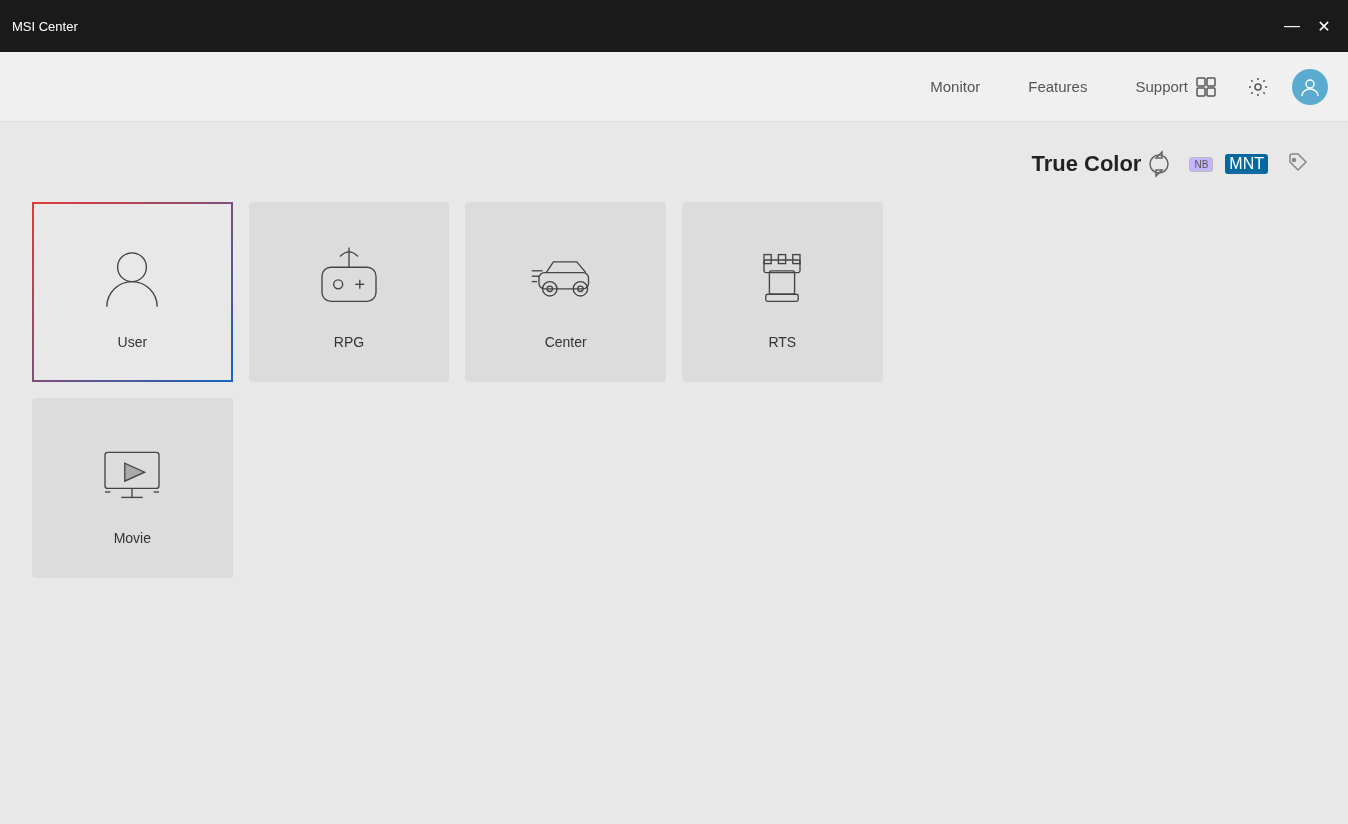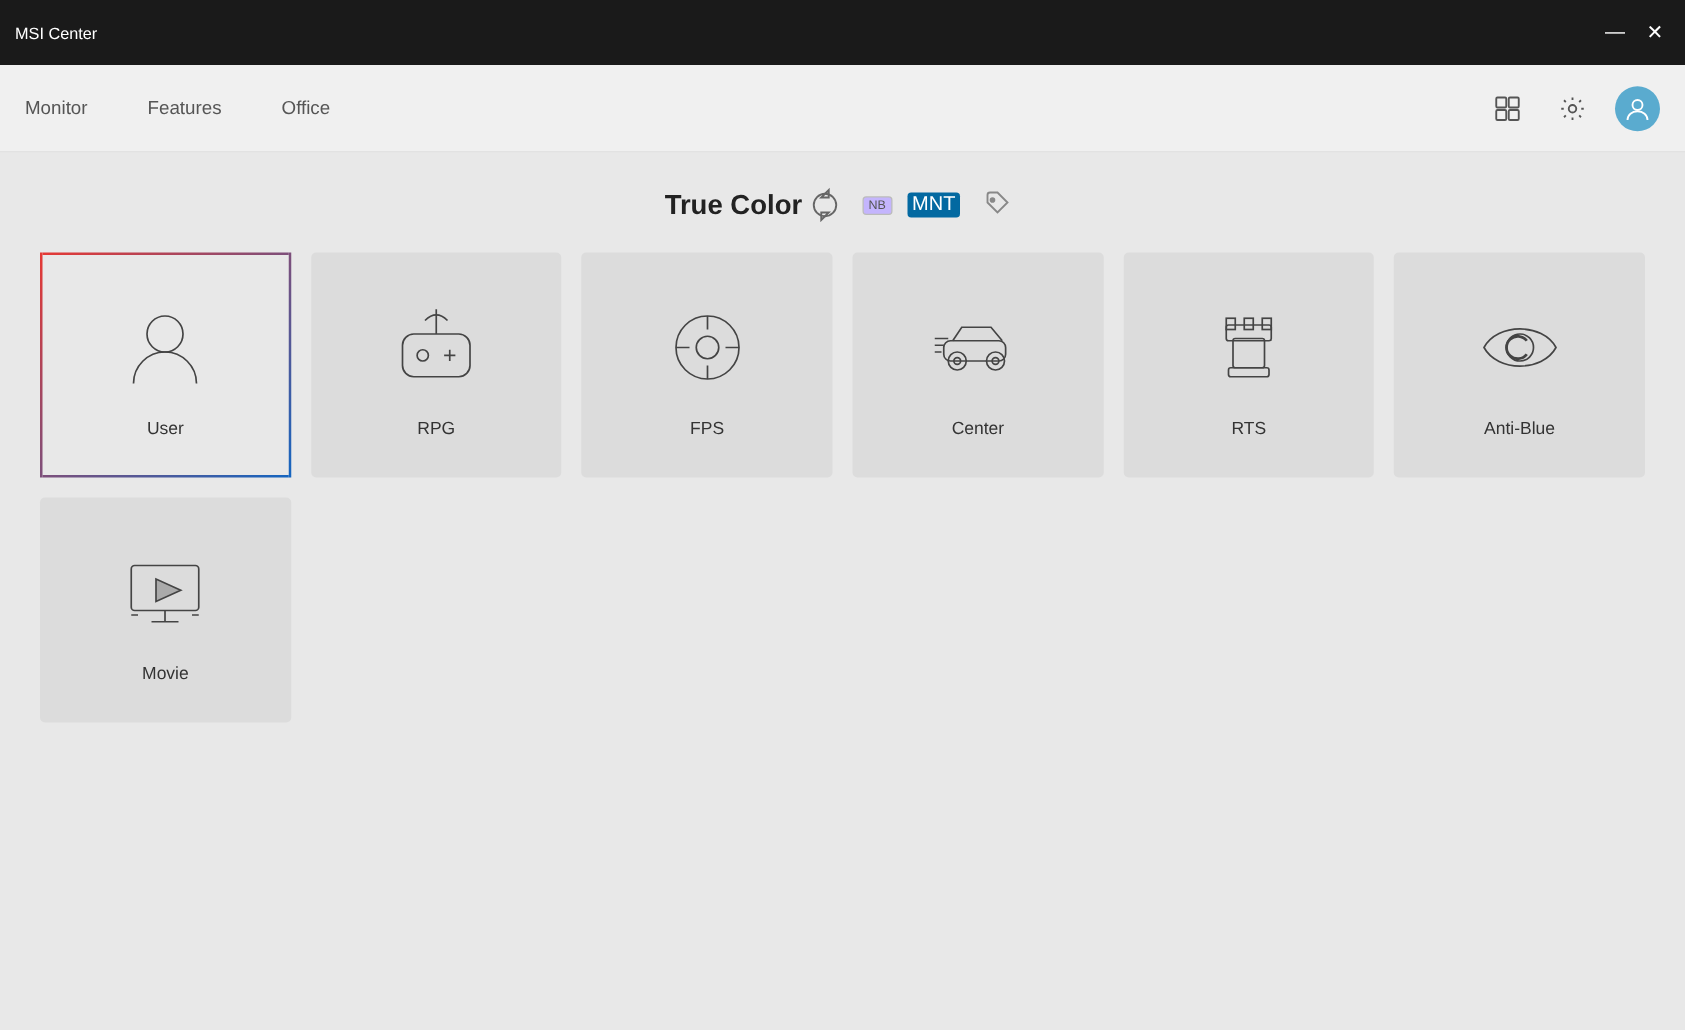--- a/index.html
+++ b/index.html
@@ -49,21 +49,21 @@
       border: none;
       background: transparent;
     }
 
     
     .nav-bar {
       background: #f0f0f0;
       height: 70px;
       display: flex;
       align-items: center;
-      justify-content: space-between;
+      justify-content: flex-end;
       padding: 0 20px;
       flex-shrink: 0;
       border-bottom: 1px solid #ddd;
     }
     .nav-tabs {
       display: flex;
       gap: 48px;
     }
     .nav-tab {
       font-size: 15px;
@@ -105,21 +105,21 @@
       flex: 1;
       padding: 24px 32px;
       background: #e8e8e8;
       overflow: auto;
     }
 
     
     .section-header {
       display: flex;
       align-items: center;
-      justify-content: center;
+      justify-content: flex-end;
       margin-bottom: 20px;
     }
     .section-title {
       font-size: 22px;
       font-weight: 700;
       color: #222;
     }
     .header-icons {
       display: flex;
       align-items: center;
@@ -221,21 +221,21 @@
   <div class="title-bar-controls">
     <button class="title-bar-btn">—</button>
     <button class="title-bar-btn">✕</button>
   </div>
 </div>
 
 <div class="nav-bar">
   <div class="nav-tabs">
     <button class="nav-tab">Monitor</button>
     <button class="nav-tab">Features</button>
-    <button class="nav-tab">Office</button>
+    <button class="nav-tab">Support</button>
   </div>
   <div class="nav-right">
     <button class="nav-icon-btn">
       <svg width="22" height="22" viewBox="0 0 22 22" fill="none" stroke="#555" stroke-width="1.5">
         <rect x="2" y="2" width="8" height="8" rx="1"></rect>
         <rect x="12" y="2" width="8" height="8" rx="1"></rect>
         <rect x="2" y="12" width="8" height="8" rx="1"></rect>
         <rect x="12" y="12" width="8" height="8" rx="1"></rect>
       </svg>
     </button>
@@ -304,33 +304,20 @@
           <circle cx="28" cy="47" r="5"></circle>
           <line x1="52" y1="42" x2="52" y2="52"></line>
           <line x1="47" y1="47" x2="57" y2="47"></line>
           <path d="M30 16 Q40 6 50 16"></path>
           <line x1="40" y1="6" x2="40" y2="28"></line>
         </svg>
       </div>
       <span class="card-label">RPG</span>
     </div>
 
-    <div class="card">
-      <div class="card-icon">
-        <svg viewBox="0 0 80 80" fill="none" stroke="#444" stroke-width="2">
-          <circle cx="40" cy="40" r="28"></circle>
-          <circle cx="40" cy="40" r="10"></circle>
-          <line x1="40" y1="12" x2="40" y2="24"></line>
-          <line x1="40" y1="56" x2="40" y2="68"></line>
-          <line x1="12" y1="40" x2="24" y2="40"></line>
-          <line x1="56" y1="40" x2="68" y2="40"></line>
-        </svg>
-      </div>
-      <span class="card-label">FPS</span>
-    </div>
 
     <div class="card">
       <div class="card-icon">
         <svg viewBox="0 0 80 80" fill="none" stroke="#444" stroke-width="2">
 
           <rect x="10" y="34" width="55" height="18" rx="6"></rect>
           <path d="M18 34 L26 22 L52 22 L62 34"></path>
 
           <circle cx="22" cy="52" r="8"></circle>
           <circle cx="22" cy="52" r="3"></circle>
@@ -353,33 +340,20 @@
           <rect x="26" y="32" width="28" height="26" rx="2"></rect>
           <rect x="20" y="20" width="40" height="14" rx="2"></rect>
           <rect x="20" y="14" width="8" height="10"></rect>
           <rect x="36" y="14" width="8" height="10"></rect>
           <rect x="52" y="14" width="8" height="10"></rect>
         </svg>
       </div>
       <span class="card-label">RTS</span>
     </div>
 
-    <div class="card">
-      <div class="card-icon">
-        <svg viewBox="0 0 80 80" fill="none" stroke="#444" stroke-width="2">
-
-          <path d="M8 40 C20 18 60 18 72 40 C60 62 20 62 8 40Z"></path>
-
-          <circle cx="40" cy="40" r="12"></circle>
-
-          <path d="M46 34 A10 10 0 1 0 46 46" stroke="#444" stroke-width="2.5" fill="none"></path>
-        </svg>
-      </div>
-      <span class="card-label">Anti-Blue</span>
-    </div>
 
   </div>
 
   <div class="cards-row2">
 
 
     <div class="card">
       <div class="card-icon">
         <svg viewBox="0 0 80 80" fill="none" stroke="#444" stroke-width="2">
 

